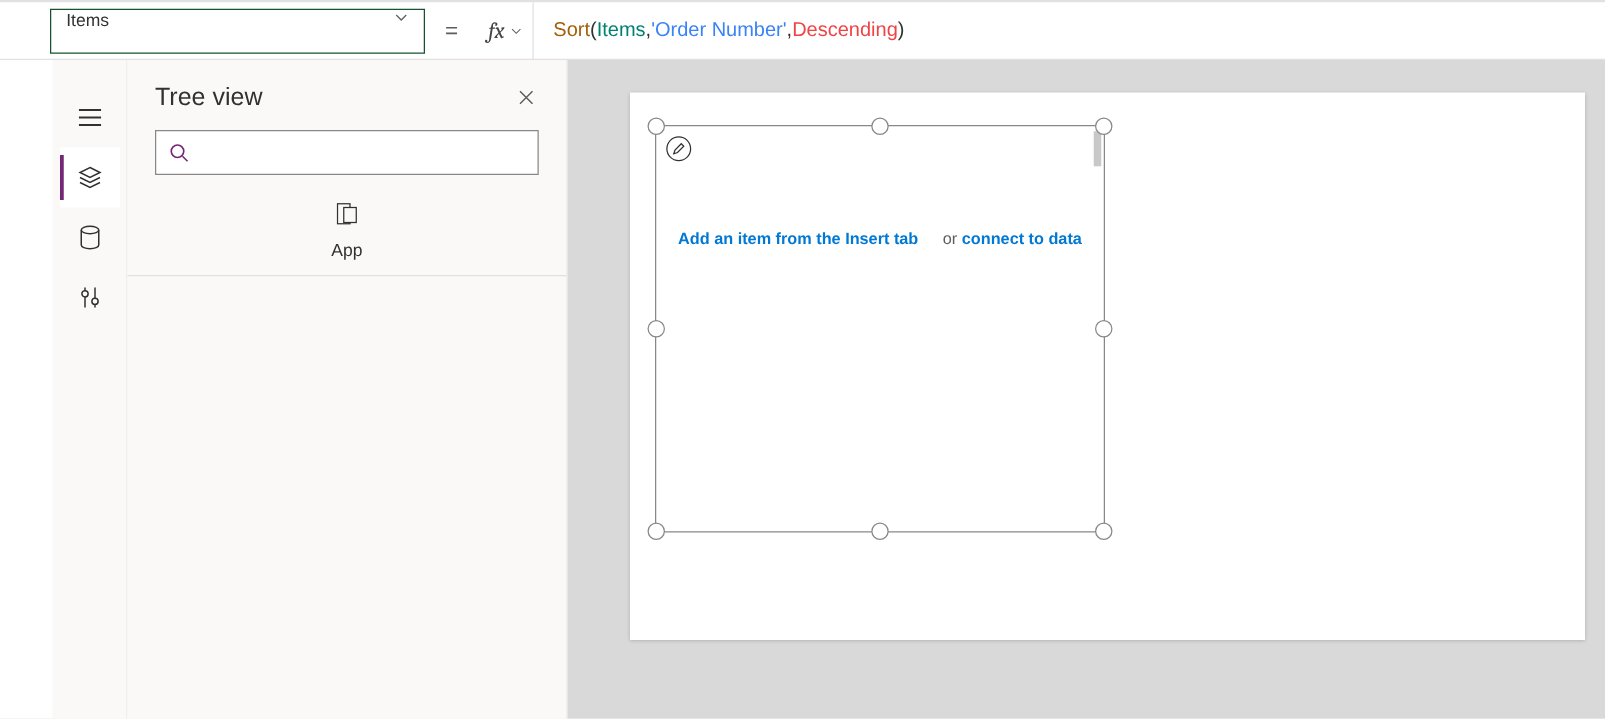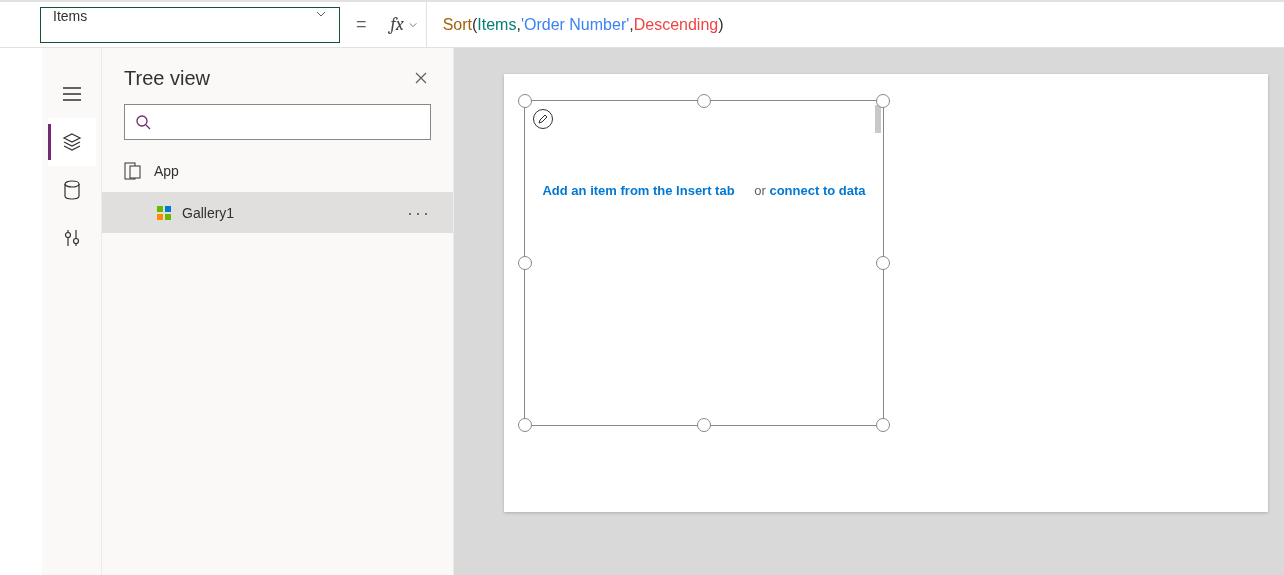--- a/index.html
+++ b/index.html
@@ -23,21 +23,21 @@
 .rail-btn.active{background:#fff;}
 .rail-btn.active::before{content:"";position:absolute;left:0;top:6px;bottom:6px;width:3px;background:#742774;}
 .tree-panel{width:352px;background:#faf9f8;border-right:1px solid #edebe9;display:flex;flex-direction:column;}
 .tree-header{display:flex;align-items:center;padding:16px 18px 12px 22px;}
 .tree-title{font-size:20px;color:#323130;flex:1;}
 .tree-close{cursor:pointer;color:#605e5c;padding:6px;}
 .search-wrap{padding:0 22px 14px 22px;}
 .search-box{width:100%;height:36px;border:1px solid #8a8886;display:flex;align-items:center;padding:0 10px;background:#fff;}
 .search-box input{border:none;outline:none;flex:1;font-size:14px;margin-left:8px;color:#323130;}
 .search-box input::placeholder{color:#605e5c;}
-.app-row{display:flex;align-items:center;padding:8px 22px;color:#323130;font-size:14px;cursor:pointer;gap:12px;}
+.app-row{display:flex;align-items:center;padding:8px 22px;color:#323130;font-size:14px;cursor:pointer;gap:12px;flex-direction:column;}
 .divider{height:1px;background:#e1e1e1;margin:4px 0 0 0;}
 .tree-node{display:flex;align-items:center;height:40px;padding-left:10px;color:#323130;font-size:14px;cursor:pointer;}
 .tree-node .chev{width:20px;display:flex;justify-content:center;color:#605e5c;}
 .tree-node .icon-slot{width:22px;display:flex;justify-content:center;}
 .tree-node.selected{background:#e1dfdd;}
 .tree-node.child{padding-left:54px;justify-content:space-between;padding-right:18px;}
 .more-btn{color:#605e5c;cursor:pointer;padding:4px;font-size:18px;letter-spacing:2px;}
 .canvas-area{flex:1;background:#d9d9d9;position:relative;overflow:hidden;}
 .artboard{position:absolute;left:50px;top:26px;width:764px;height:438px;background:#fff;box-shadow:0 1px 3px rgba(0,0,0,0.2);}
 .selection{position:absolute;left:20px;top:26px;width:360px;height:326px;border:1px solid #8a8886;}
@@ -141,34 +141,20 @@
     <div class="app-row">
       <span>
         <svg width="18" height="18" viewBox="0 0 18 18">
             <rect x="1" y="1" width="10" height="16" stroke="#323130" fill="none"></rect>
             <rect x="6" y="4" width="10" height="12" stroke="#323130" fill="#faf9f8"></rect>
           </svg>
       </span>
       <span>App</span>
     </div>
     <div class="divider"></div>
-    <div class="tree-node child selected">
-      <div style="display:flex;align-items:center;gap:10px;">
-        <span>
-          <svg width="16" height="16" viewBox="0 0 16 16">
-            <rect x="1" y="1" width="6" height="6" fill="#6bb700"></rect>
-            <rect x="9" y="1" width="6" height="6" fill="#0078d4"></rect>
-            <rect x="1" y="9" width="6" height="6" fill="#ff8c00"></rect>
-            <rect x="9" y="9" width="6" height="6" fill="#6bb700"></rect>
-          </svg>
-        </span>
-        <span>Gallery1</span>
-      </div>
-      <span class="more-btn">···</span>
-    </div>
   </div>
 
   <div class="canvas-area">
     <div class="artboard">
       <div class="selection">
         <div class="edit-badge">
           <svg width="10" height="10" viewBox="0 0 10 10">
               <path d="M1 9l1-3 5-5 2 2-5 5-3 1z" stroke="#323130" stroke-width="1" fill="none"></path>
             </svg>
         </div>

